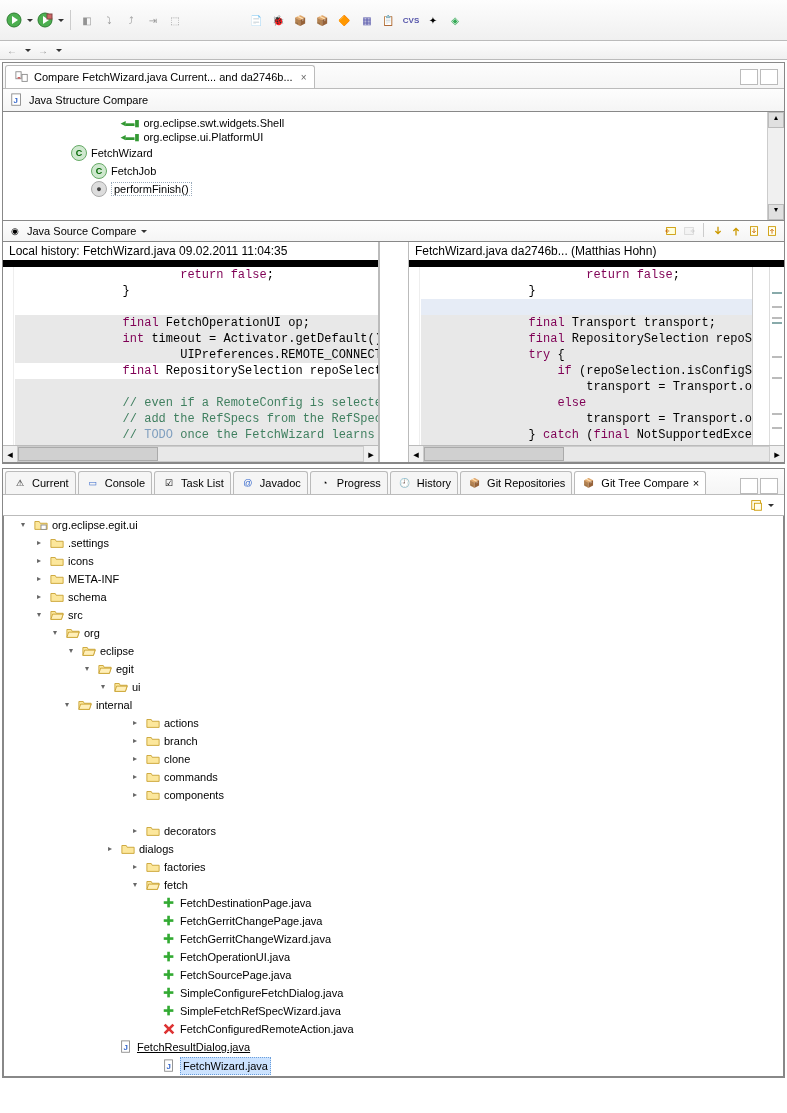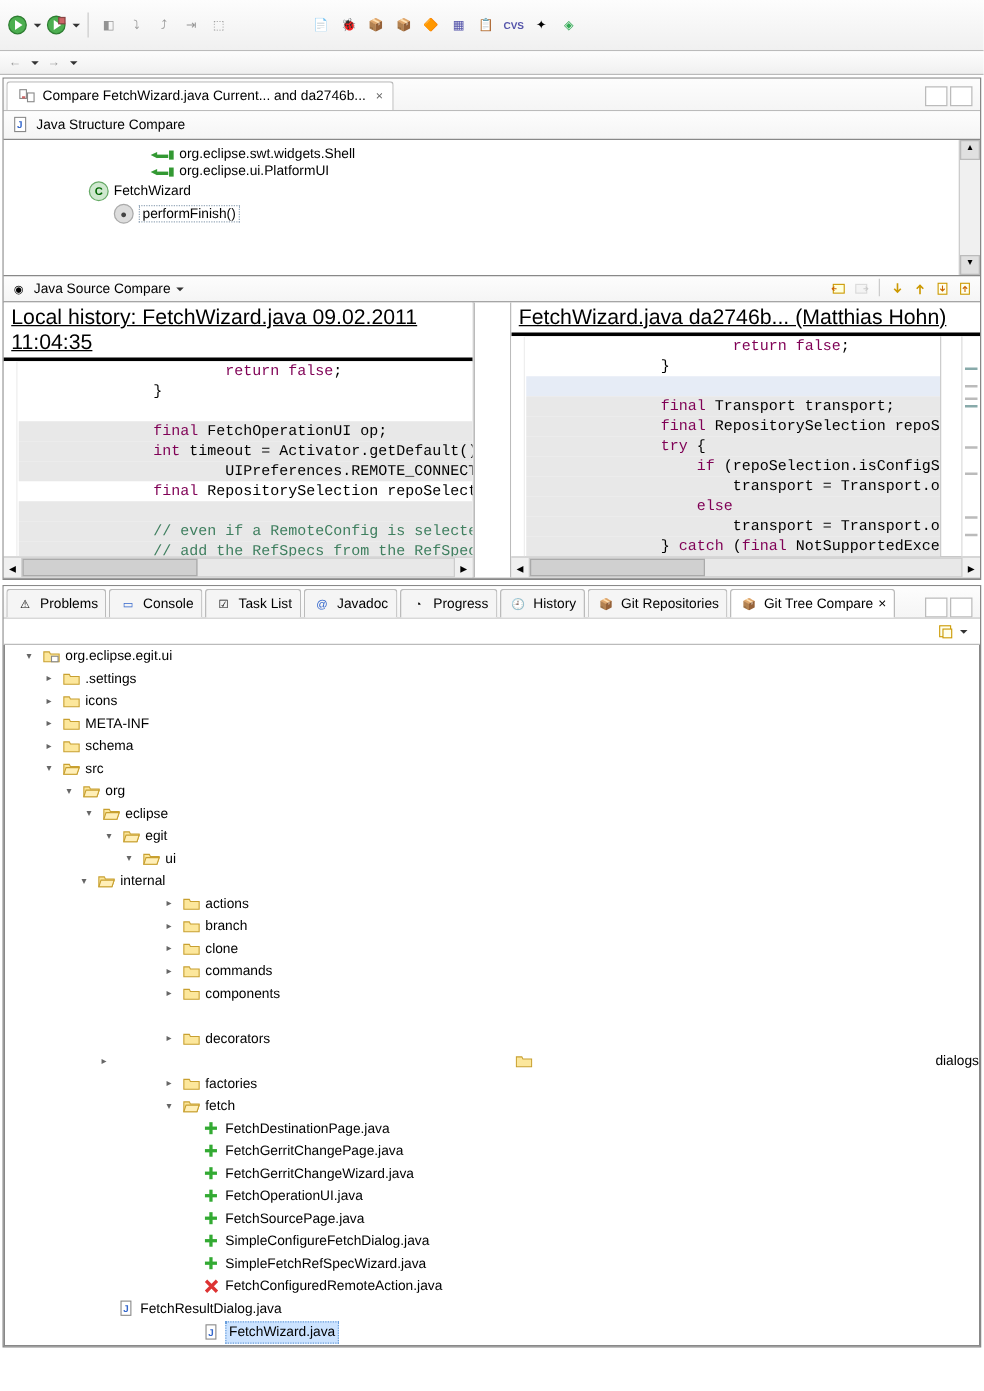--- a/index.html
+++ b/index.html
@@ -37,21 +37,21 @@
   .struct-scroll .up, .struct-scroll .down { height:14px; background:#e0e0e0; border:1px solid #bbb; font-size:8px; text-align:center;}
   
   .src-compare-hdr { display:flex; align-items:center; border-top:1px solid #888; border-bottom:1px solid #888; background:linear-gradient(to bottom,#fdfdfd,#f5f5f5); padding:2px 4px;}
   .src-compare-hdr .left { display:flex; align-items:center; gap:4px;}
   .src-compare-hdr .right { margin-left:auto; display:flex; gap:2px;}
   .mini-icon { width:16px; height:16px; display:inline-flex; align-items:center; justify-content:center; font-size:9px;}
   
   .diff-panes { display:flex; height:220px; border-bottom:1px solid #888;}
   .pane { flex:1; border-right:1px solid #bbb; display:flex; flex-direction:column; min-width:0;}
   .pane:last-child{border-right:none;}
-  .pane-title { padding:2px 6px; border-bottom:3px solid #000000; font-size:17px; background:#fff;text-decoration:underline;}
+  .pane-title { padding:2px 6px; border-bottom:7px solid #000000; font-size:12px; background:#fff;}
   .code-area { flex:1; overflow:hidden; position:relative; font-family:"Consolas","Courier New",monospace; font-size:12px; background:#fff;}
   .code-gutter { position:absolute; left:0; top:0; bottom:0; width:10px; background:#fff; border-right:1px solid #eee;}
   .code-lines { padding:0 0 0 12px; white-space:pre; line-height:16px; }
   .cl { height:16px; padding-left:50px; }
   .cl.diff-del { background:#e8e8e8; }
   .cl.diff-ins { background:#e6ecf6; }
   .kw { color:#7f0055; font-weight:normal; }
   .cm { color:#3f7f5f; }
   .todo { color:#7f9fbf; }
   .hsc { display:flex; align-items:center; border-top:1px solid #bbb; height:16px; background:#f0f0f0;}
@@ -163,20 +163,25 @@
         <div class="struct-row">
           <span class="indent" style="width:110px"></span>
           <span class="import-ar">◂▬▮</span>
           <span class="struct-label">org.eclipse.ui.PlatformUI</span>
         </div>
         <div class="struct-row">
           <span class="indent" style="width:60px"></span>
           <span class="struct-icon c-green letter"></span>
           <span class="struct-label">FetchWizard</span>
         </div>
+        <div class="struct-row">
+          <span class="indent" style="width:80px"></span>
+          <span class="struct-icon c-green letter"></span>
+          <span class="struct-label">FetchJob</span>
+        </div>
         <div class="struct-row sel">
           <span class="indent" style="width:80px"></span>
           <span class="struct-icon m-grey">●</span>
           <span class="struct-label">performFinish()</span>
         </div>
       </div>
     <div class="struct-scroll">
       <div class="up">▴</div>
       <div class="down">▾</div>
     </div>
@@ -271,21 +276,21 @@
         </div>
     </div>
   </div>
 </div>
 
 <div class="editor-frame" style="margin-top:4px">
   <div class="bottom-tabbar">
     <div id="bottom-tabs" style="display:flex">
         <div class="bt-tab">
           <span class="mini-icon">⚠</span>
-          <span>Problems</span>
+          <span>Current</span>
         </div>
         <div class="bt-tab">
           <span class="mini-icon" style="color:#36c">▭</span>
           <span>Console</span>
         </div>
         <div class="bt-tab">
           <span class="mini-icon">☑</span>
           <span>Task List</span>
         </div>
         <div class="bt-tab">
@@ -475,21 +480,21 @@
         </div>
         <div class="tree-row" style="padding-left: 124px; margin-top: 18px;">
           <span class="tw col"></span>
           <span class="folder-icon">
             <svg>
               <use href="#i-folder"></use>
             </svg>
           </span>
           <span class="tree-label">decorators</span>
         </div>
-        <div class="tree-row" style="padding-left: 72px; justify-content: space-between;">
+        <div class="tree-row" style="padding-left: 99px;">
           <span class="tw col"></span>
           <span class="folder-icon">
             <svg>
               <use href="#i-folder"></use>
             </svg>
           </span>
           <span class="tree-label">dialogs</span>
         </div>
         <div class="tree-row" style="padding-left: 124px;">
           <span class="tw col"></span>
@@ -574,21 +579,21 @@
         </div>
         <div class="tree-row" style="padding-left: 140px;">
           <span class="tw none"></span>
           <span class="del-icon">
             <svg>
               <use href="#i-del"></use>
             </svg>
           </span>
           <span class="tree-label">FetchConfiguredRemoteAction.java</span>
         </div>
-        <div class="tree-row" style="padding-left: 72px;">
+        <div class="tree-row" style="padding-left: 97px; text-decoration: underline;">
           <span class="tw none"></span>
           <span class="jfile-icon">
             <svg>
               <use href="#i-jfile"></use>
             </svg>
           </span>
           <span class="tree-label">FetchResultDialog.java</span>
         </div>
         <div class="tree-row selected" style="padding-left: 140px;">
           <span class="tw none"></span>

